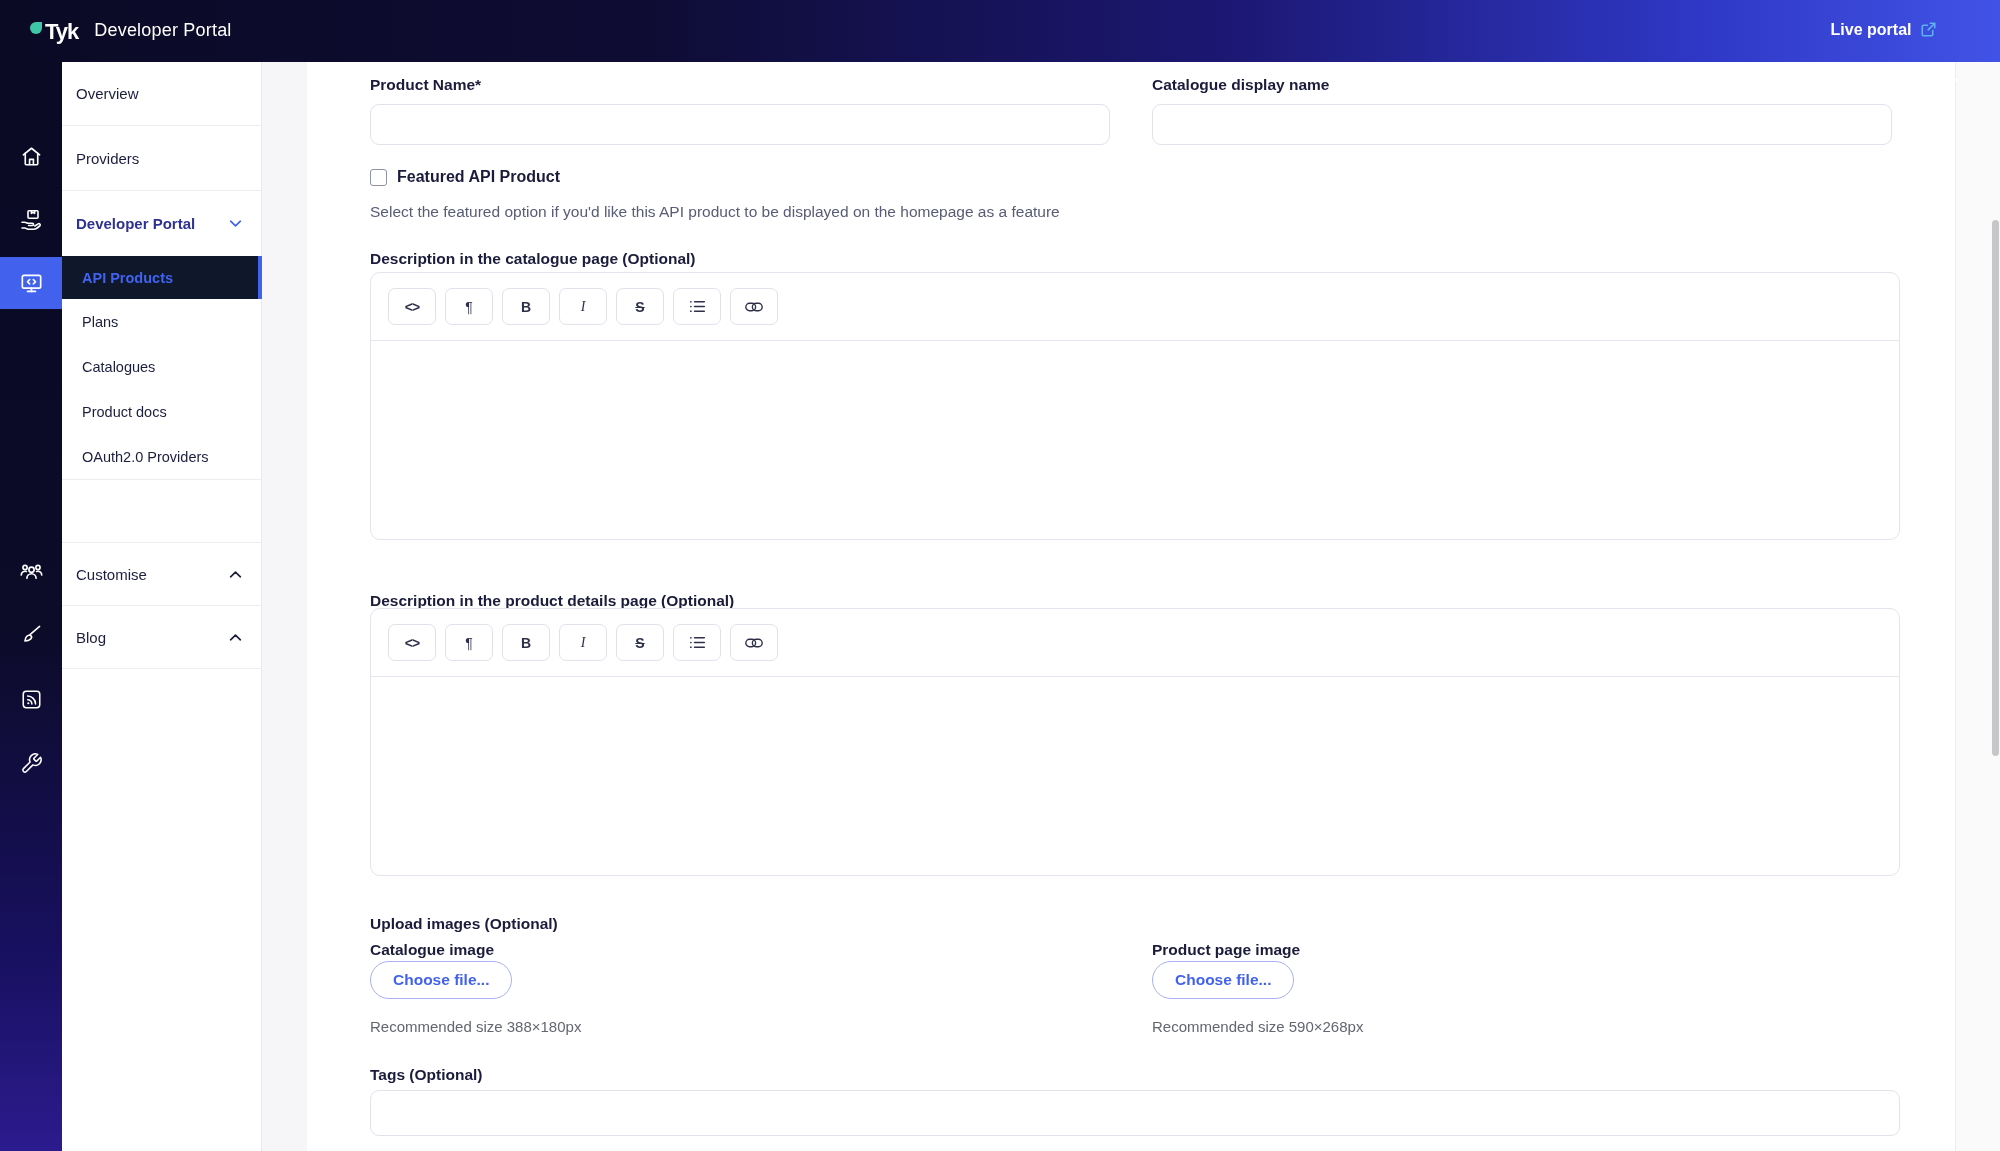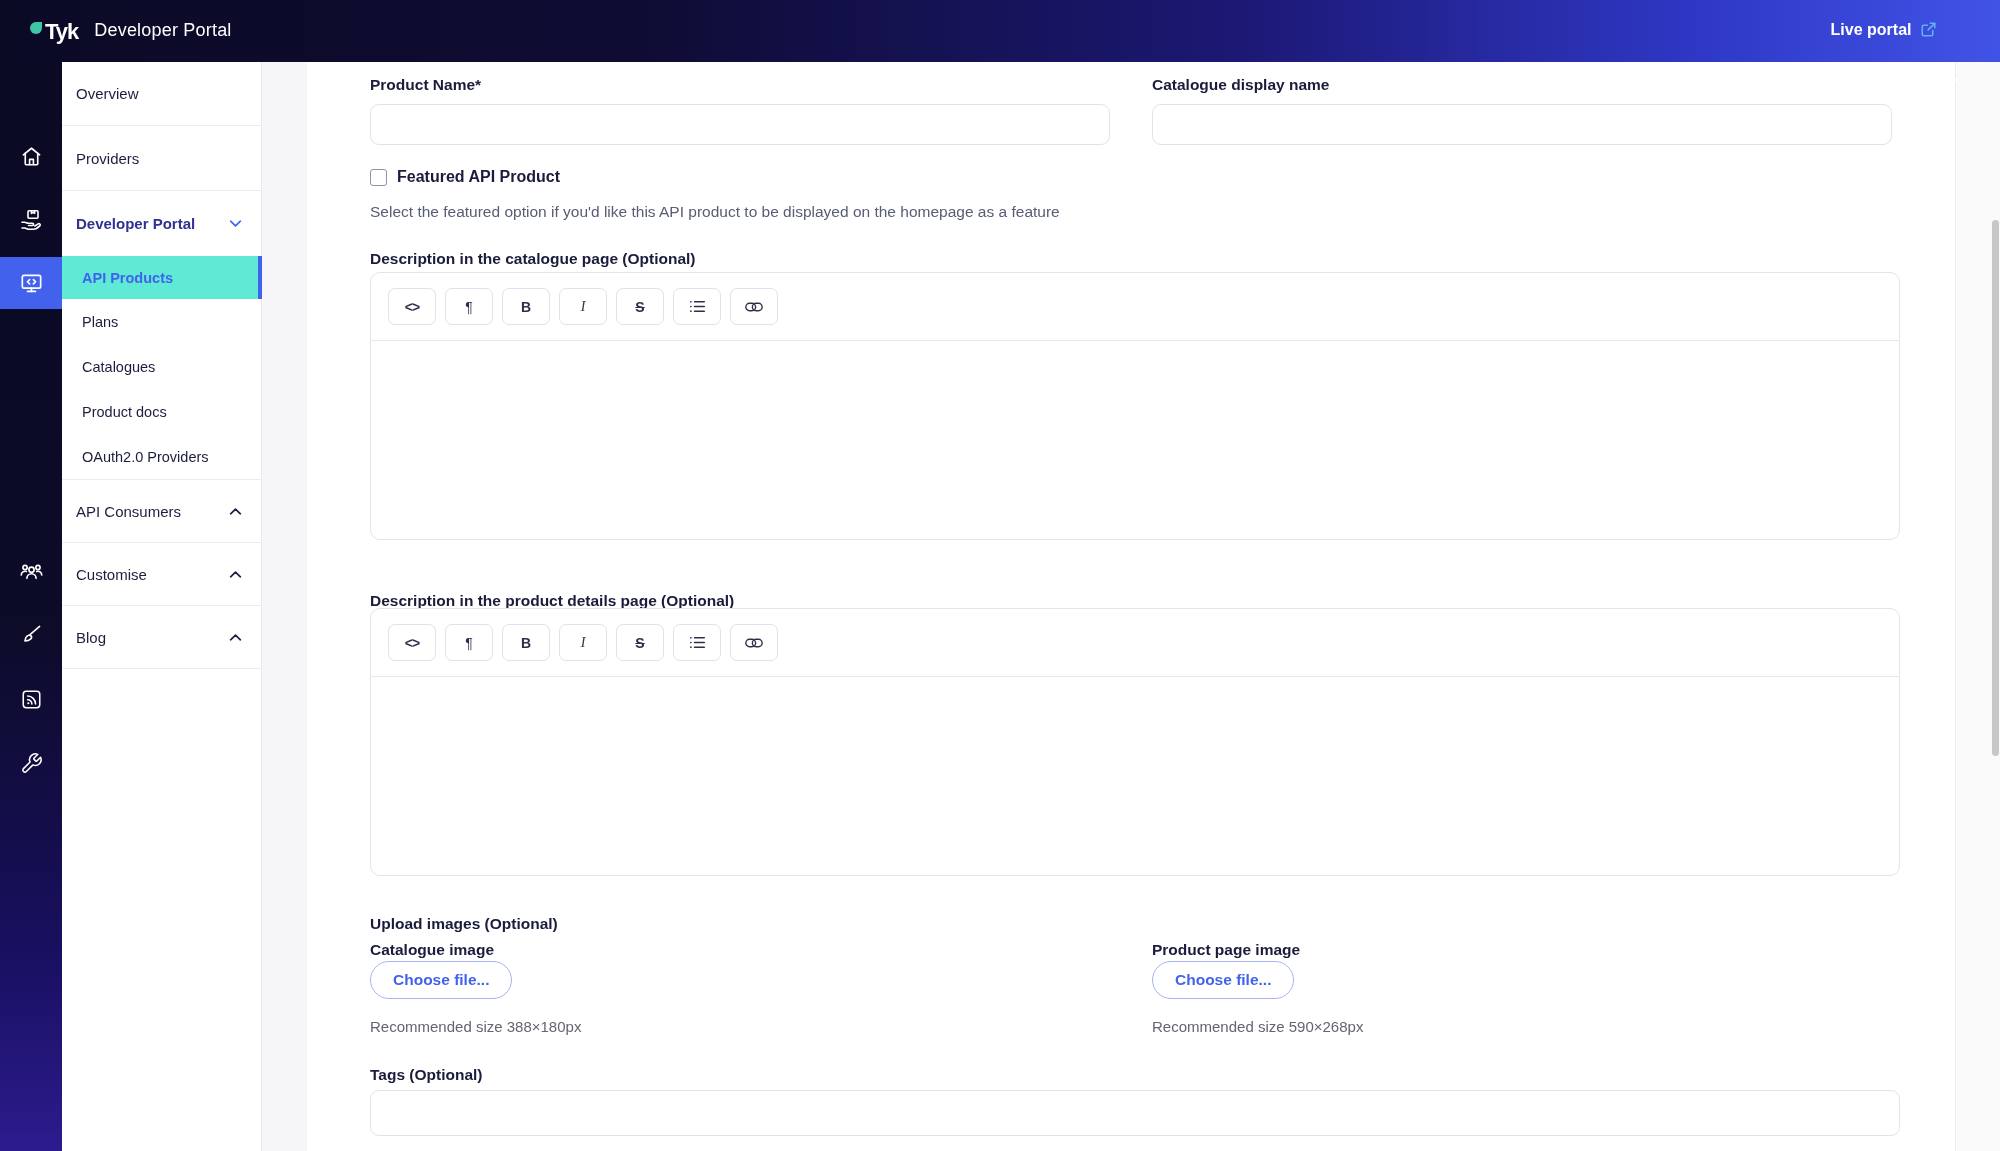--- a/index.html
+++ b/index.html
@@ -31,21 +31,21 @@
 
   
   .menu { position:absolute; top:62px; left:62px; width:200px; height:1089px; background:#fff; border-right:1px solid #e9e9ee; }
   .mi { position:absolute; left:0; width:200px; display:flex; align-items:center; justify-content:space-between;
         padding:0 20px 0 14px; font-size:15px; font-weight:500; color:#1c1e3e; cursor:pointer; }
   .mi .chev { color:#1c1e3e; display:flex; }
   .mi.head { font-weight:700; color:#2f3290; }
   .mi.head .chev { color:#4262ee; }
   .sub { position:absolute; left:0; width:200px; display:flex; align-items:center; padding-left:20px;
          font-size:14.5px; font-weight:500; color:#1c1e3e; cursor:pointer; }
-  .sub.active { background:#5eead4; color:#4262ee; font-weight:600; border-right:4px solid #4262ee; }
+  .sub.active { background:#0f172a; color:#4262ee; font-weight:600; border-right:4px solid #4262ee; }
   .mdiv { position:absolute; left:0; width:200px; height:0; border-top:1px solid #ececf1; }
 
   
   .content { position:absolute; top:62px; left:307px; width:1648px; height:1089px; background:#fff; }
   .abs { position:absolute; }
   .flabel { font-size:15.5px; font-weight:600; color:#1b1c3c; }
   .tinput { border:1px solid #e1e3ec; border-radius:9px; background:#fff; height:41px; width:740px; outline:none; padding:0 12px; font-size:15px; color:#1b1c3c; }
   .help { font-size:15.5px; color:#585c75; }
   .hint { font-size:15px; color:#63666f; }
   .cbrow { display:flex; align-items:center; gap:10px; }
@@ -203,28 +203,20 @@
     <div class="sub" style="top:282px;height:45px">
       <span>Catalogues</span>
     </div>
     <div class="sub" style="top:327px;height:45px">
       <span>Product docs</span>
     </div>
     <div class="sub" style="top:372px;height:45px">
       <span>OAuth2.0 Providers</span>
     </div>
     <div class="mdiv" style="top:417px"></div>
-    <div class="mi" style="top:418px;height:62px">
-      <span>API Consumers</span>
-      <span class="chev">
-        <svg width="13" height="9" viewBox="0 0 16 10" fill="none" stroke="currentColor" stroke-width="2.1" stroke-linecap="round" stroke-linejoin="round">
-            <path d="M2 7.8 8 2l6 5.8"></path>
-          </svg>
-      </span>
-    </div>
     <div class="mdiv" style="top:480px"></div>
     <div class="mi" style="top:481px;height:62px">
       <span>Customise</span>
       <span class="chev">
         <svg width="13" height="9" viewBox="0 0 16 10" fill="none" stroke="currentColor" stroke-width="2.1" stroke-linecap="round" stroke-linejoin="round">
             <path d="M2 7.8 8 2l6 5.8"></path>
           </svg>
       </span>
     </div>
     <div class="mdiv" style="top:543px"></div>

